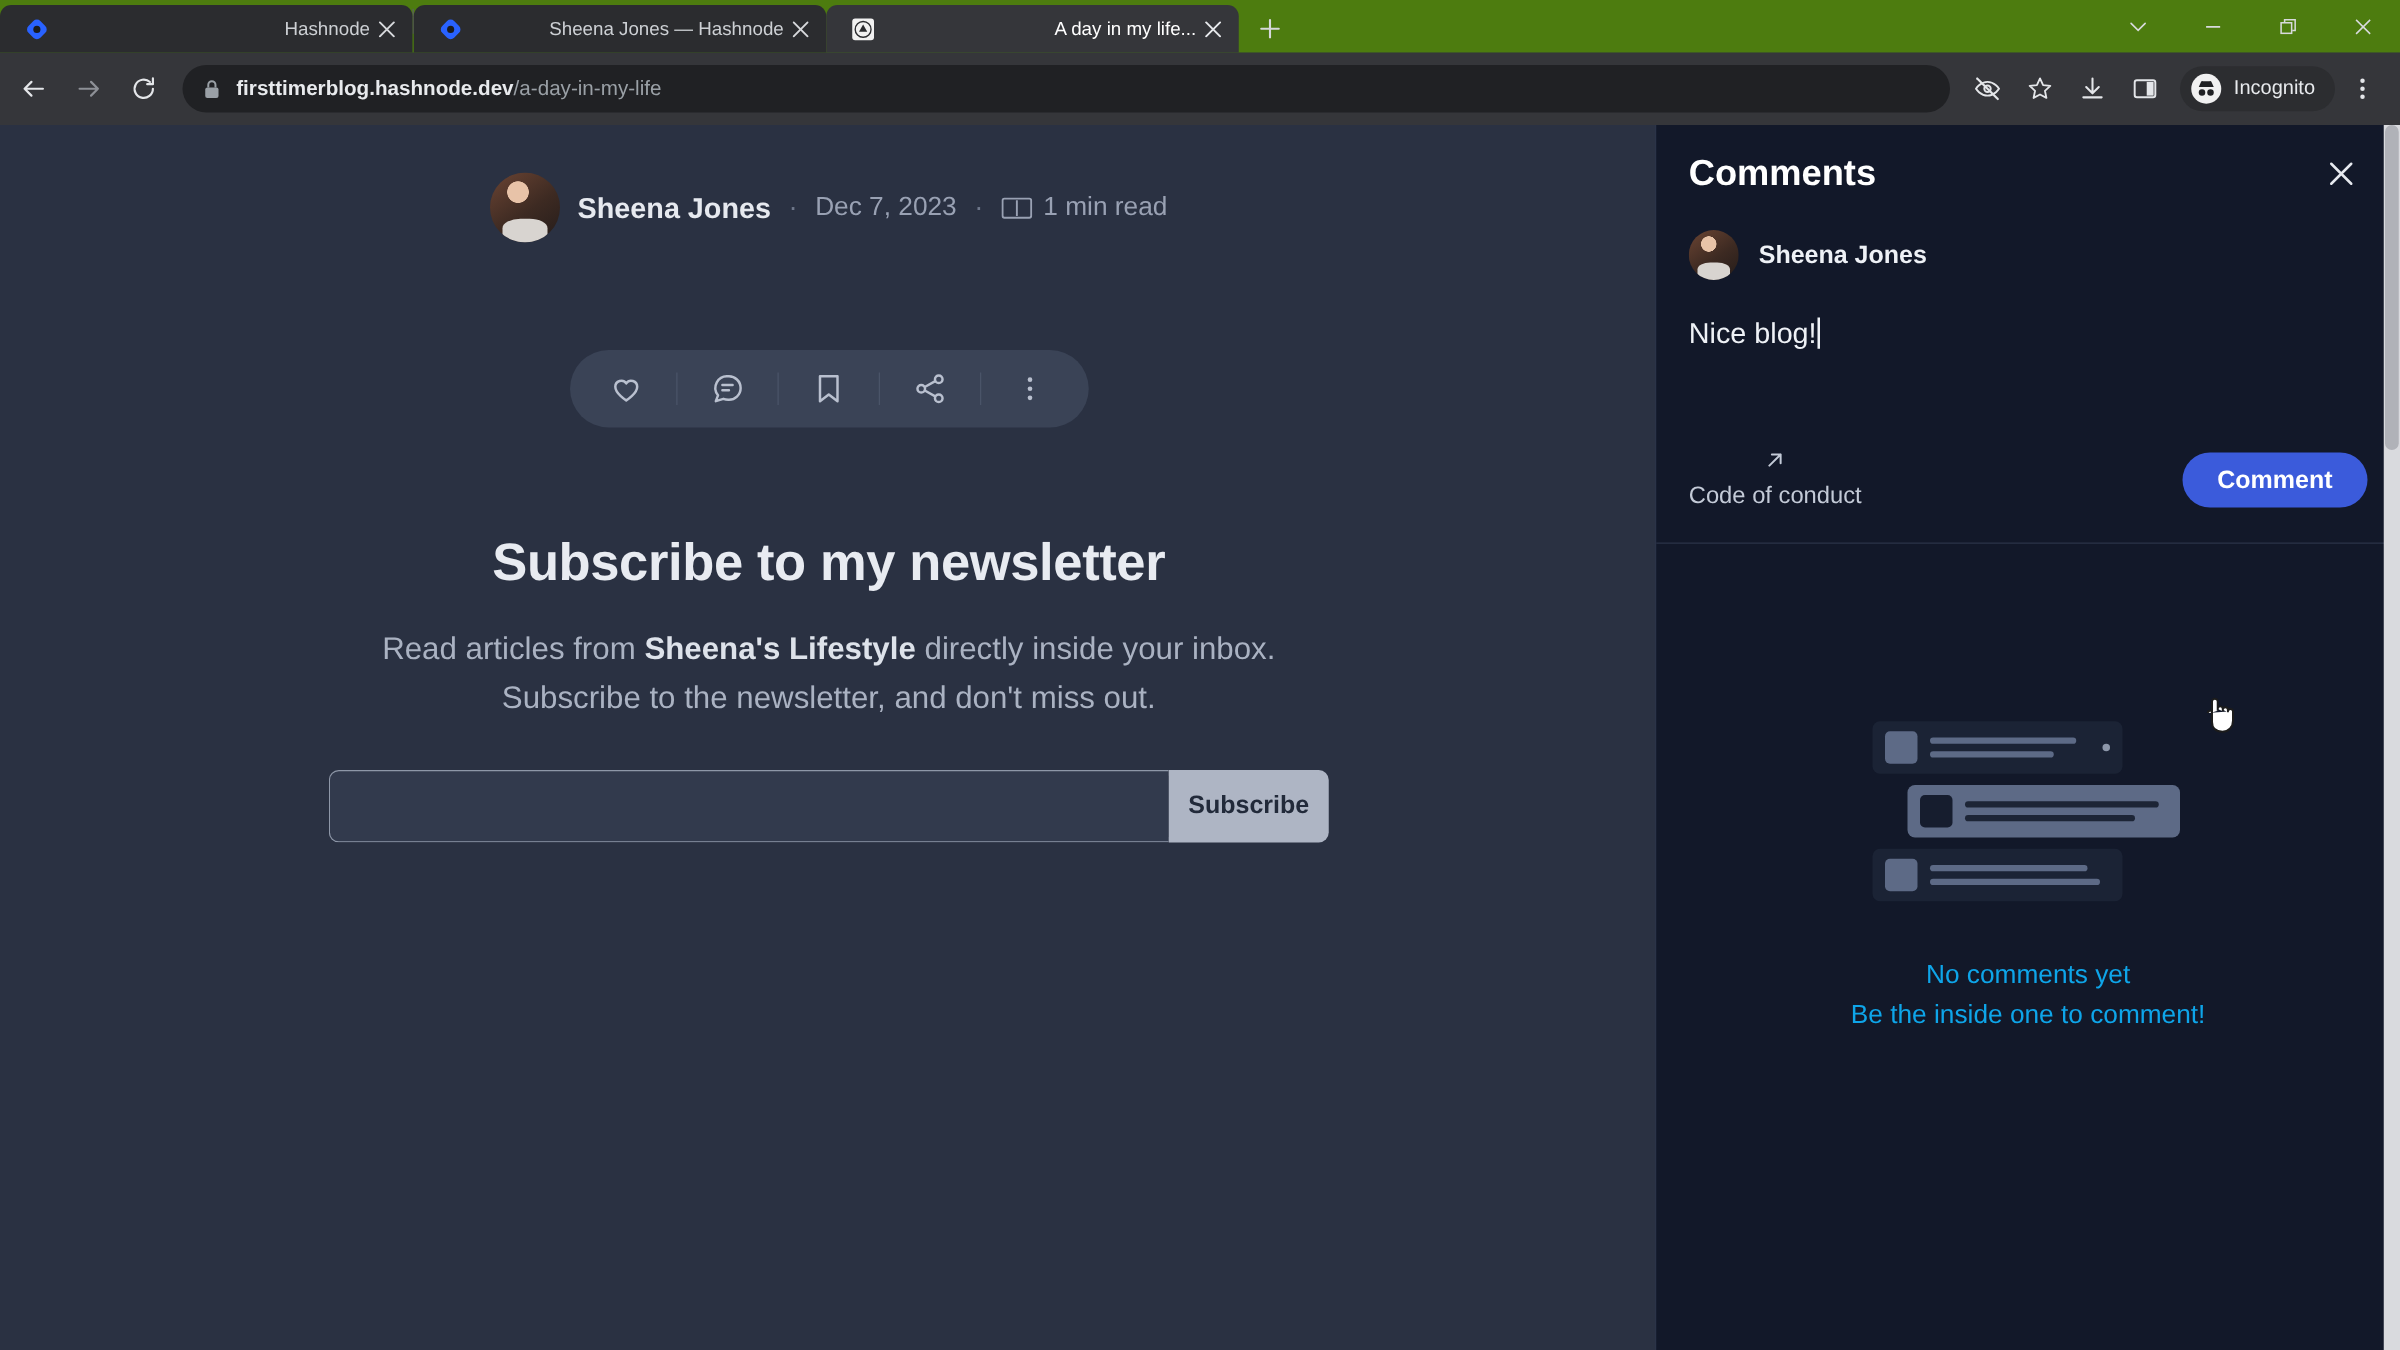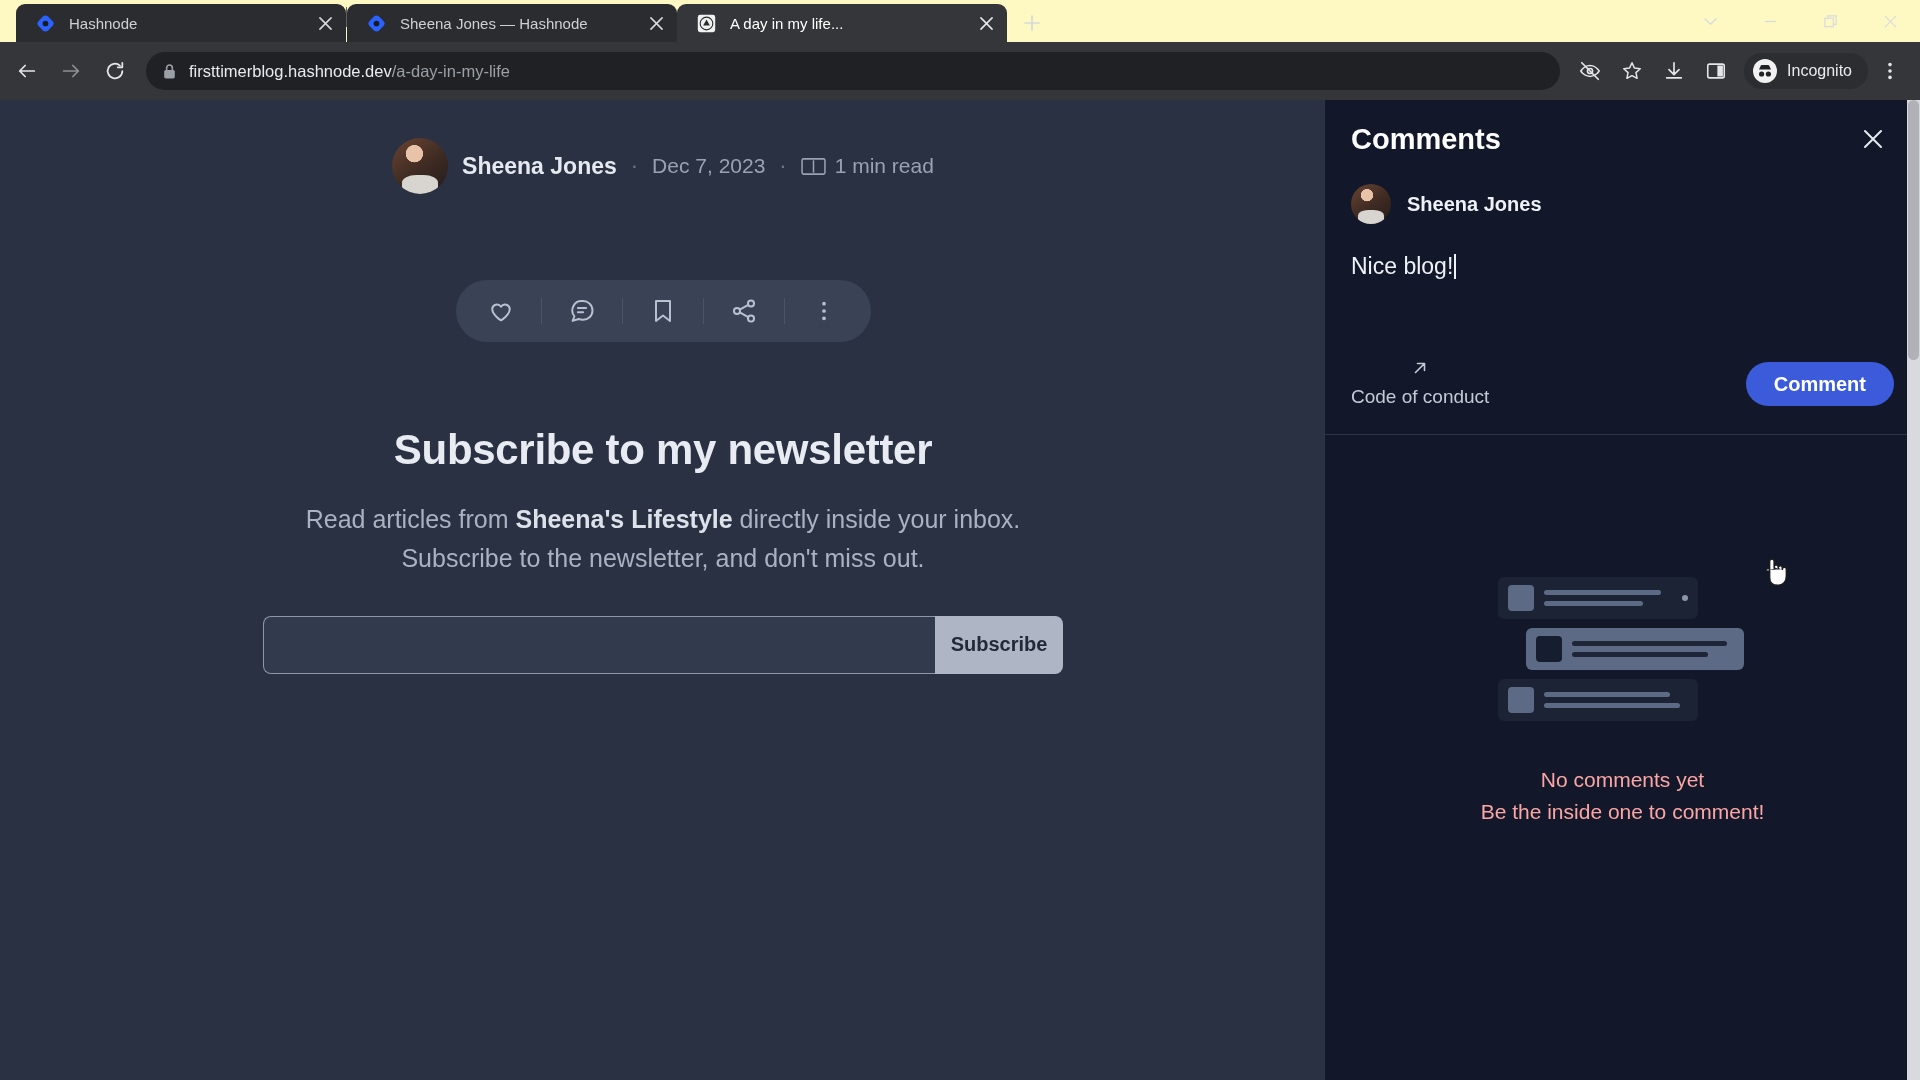--- a/index.html
+++ b/index.html
@@ -8,25 +8,26 @@
     overflow: hidden;
     font-family: "Liberation Sans", sans-serif;
     background: #2a3142;
   }
 
   
   #browser { width: 1920px; height: 1080px; position: relative; }
 
   .tabstrip {
     height: 42px;
-    background: #fef9c3;
+    background: #4d7c0f;
     display: flex;
     align-items: flex-end;
-    padding-left: 16px;
+    padding-left: 0;
     position: relative;
+    text-align: right;
   }
   .tab {
     display: flex;
     align-items: center;
     height: 38px;
     width: 330px;
     padding: 0 8px 0 20px;
     border-radius: 9px 9px 0 0;
     position: relative;
     color: #cdd0d4;
@@ -108,21 +109,21 @@
     gap: 12px;
     min-width: 0;
   }
   .omnibox .url {
     font-size: 16.5px;
     color: #9aa0a6;
     white-space: nowrap;
     overflow: hidden;
     text-overflow: ellipsis;
   }
-  .omnibox .url b { color: #e8eaed; font-weight: 400; }
+  .omnibox .url b { color: #e8eaed; font-weight: 700; }
   .tb-icons { display: flex; align-items: center; gap: 2px; }
   .tb-btn {
     width: 40px; height: 40px;
     display: flex; align-items: center; justify-content: center;
     border-radius: 50%;
     color: #e4e6e9;
   }
   .incognito-pill {
     display: flex; align-items: center; gap: 9px;
     height: 36px;
@@ -352,21 +353,21 @@
     background: #5d6a86;
     margin-left: 28px;
     width: 218px;
   }
   .sk-sq { width: 26px; height: 26px; border-radius: 4px; background: #5d6a86; flex: 0 0 26px; }
   .sk-row.hi .sk-sq { background: #161d2e; }
   .sk-lines { flex: 1 1 auto; display: flex; flex-direction: column; gap: 6px; }
   .sk-ln { height: 5px; border-radius: 3px; background: #5d6a86; }
   .sk-row.hi .sk-ln { background: #1d2536; }
   .sk-dot { width: 6px; height: 6px; border-radius: 50%; background: #8d97aa; }
-  .empty-text { text-align: center; color: #fca5a5; font-size: 21px; line-height: 1.5; }
+  .empty-text { text-align: center; color: #0ea5e9; font-size: 21px; line-height: 1.5; }
 
   .cursor-hand { position: absolute; left: 1760px; top: 455px; pointer-events: none; }
 
   .page-scrollbar {
     position: absolute;
     right: 0; top: 0;
     width: 13px; height: 980px;
     background: #d9dade;
   }
   .page-scrollbar .thumb {

